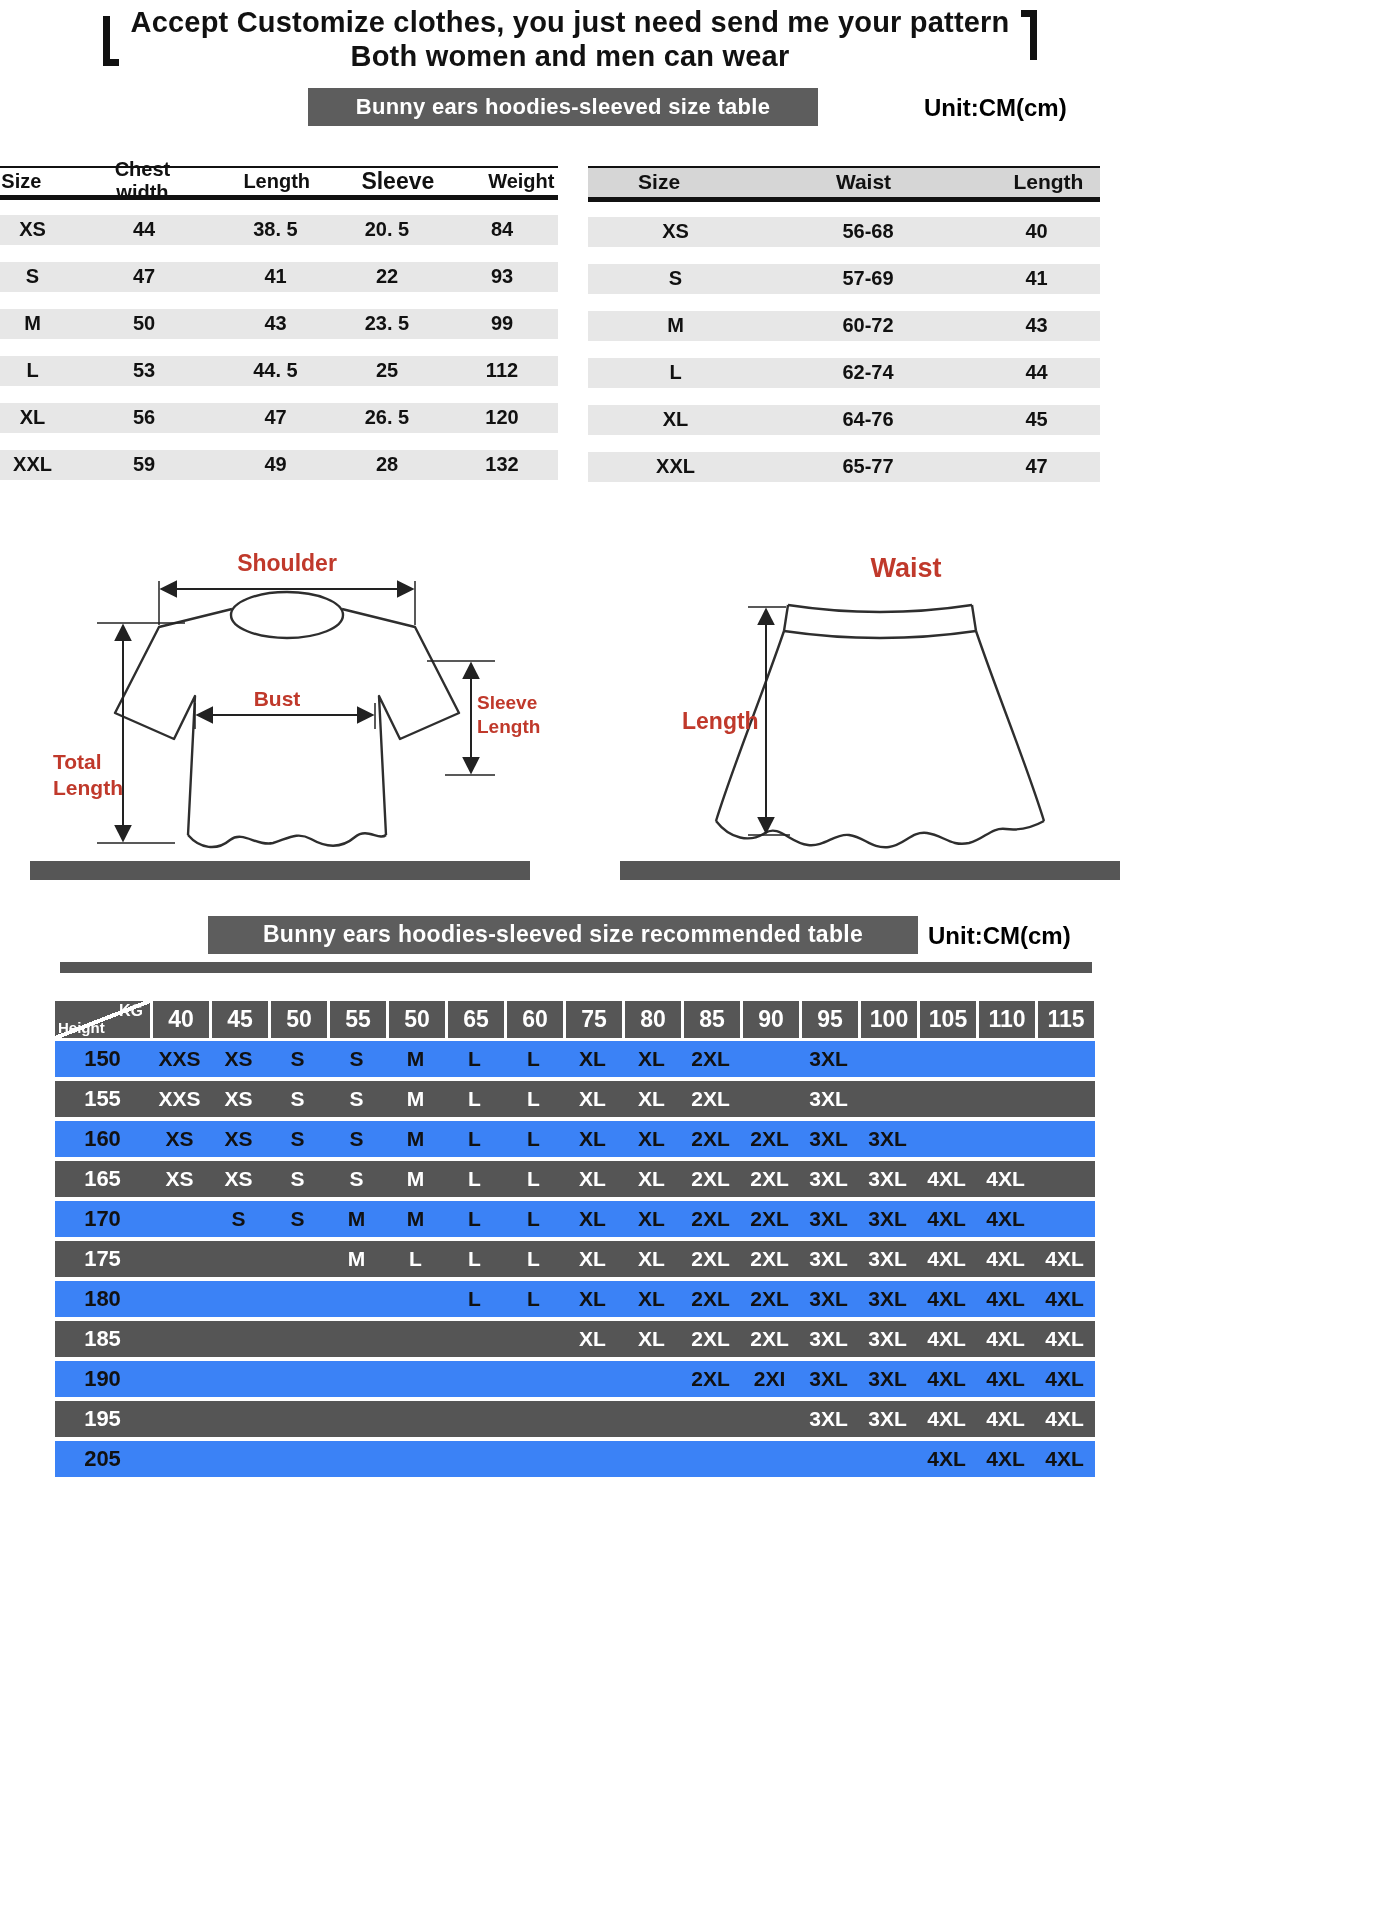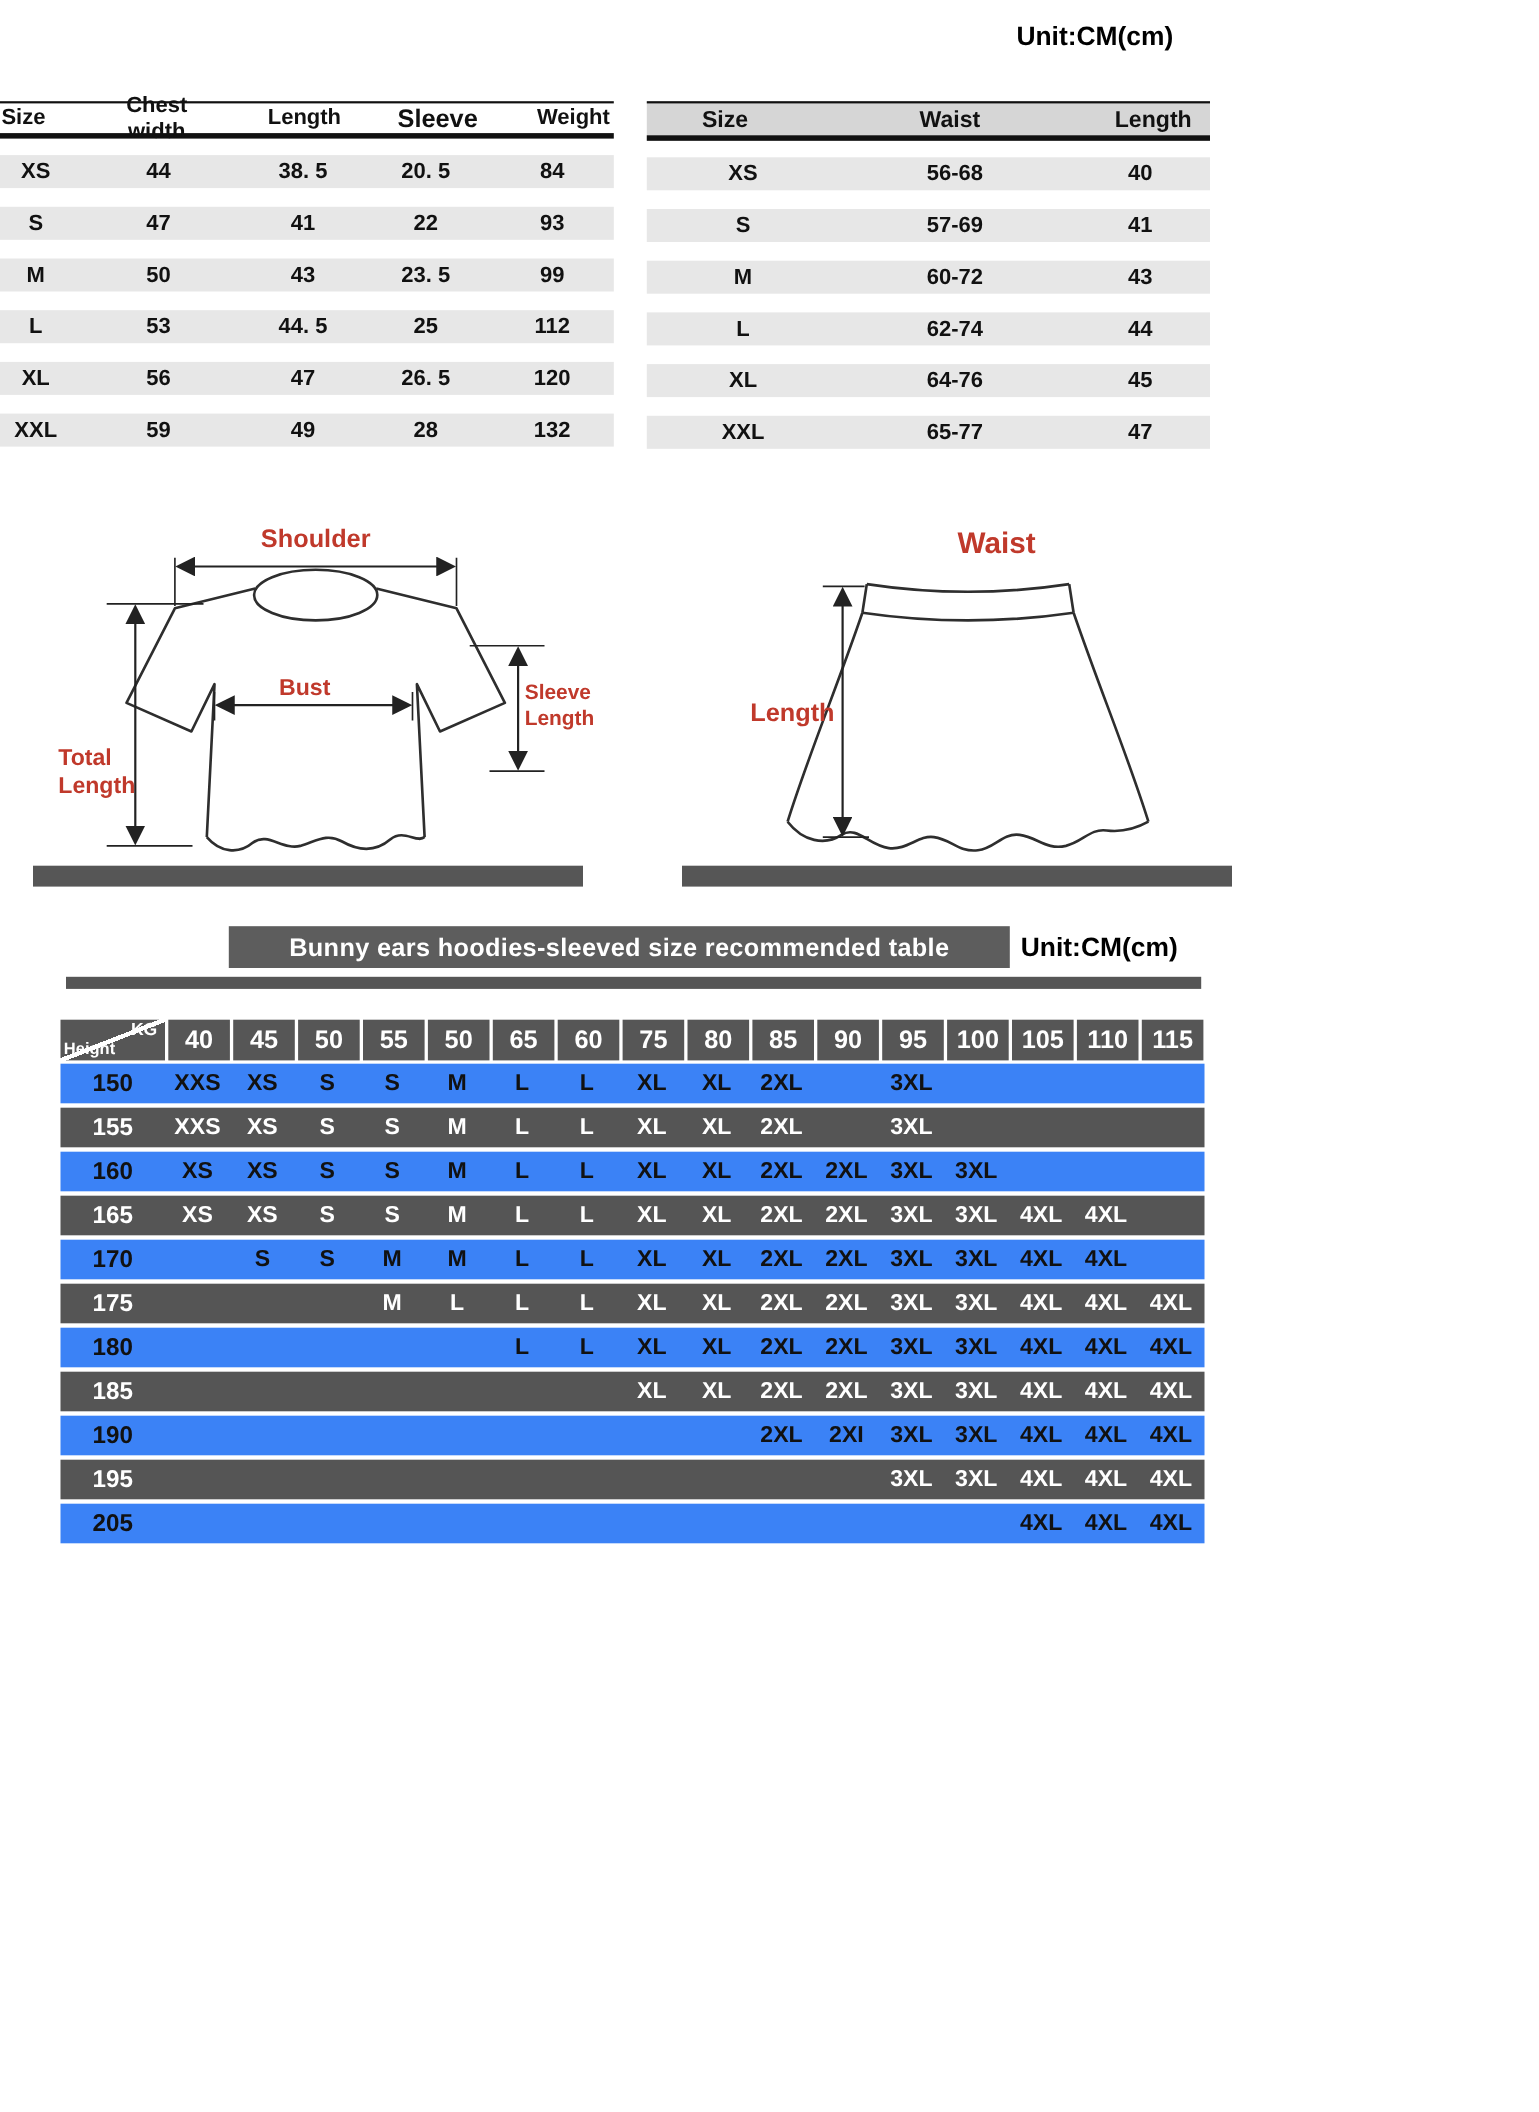--- a/index.html
+++ b/index.html
@@ -64,22 +64,31 @@
   
   .footer { display:flex; align-items:flex-end; margin:58px 0 0 93px; }
   .footer-note { border-left:8px solid #111; border-bottom:4px solid #111; padding:11px 20px 12px 16px; font-size:22px; width:644px; }
   .footer-conv { margin-left:26px; padding-bottom:14px; font-size:21px; }
 </style>
 </head>
 <body>
 
 <div class="page">
 
+  <header class="hdr">
+    <div class="bracket-l"></div>
+    <div class="hdr-text">
+      <div>Accept Customize clothes, you just need send me your pattern</div>
+      <div>Both women and men can wear</div>
+    </div>
+    <div class="bracket-r"></div>
+  </header>
 
   <div class="banner-row first">
+    <div class="banner b1">Bunny ears hoodies-sleeved size  table</div>
     <div class="unit u1">Unit:CM(cm)</div>
   </div>
 
   <div class="tables">
     <section class="size-table">
       <div class="t-head">
           <div class="th c0">Size</div>
           <div class="th c1">Chest width</div>
           <div class="th c2">Length</div>
           <div class="th c3">Sleeve</div>

